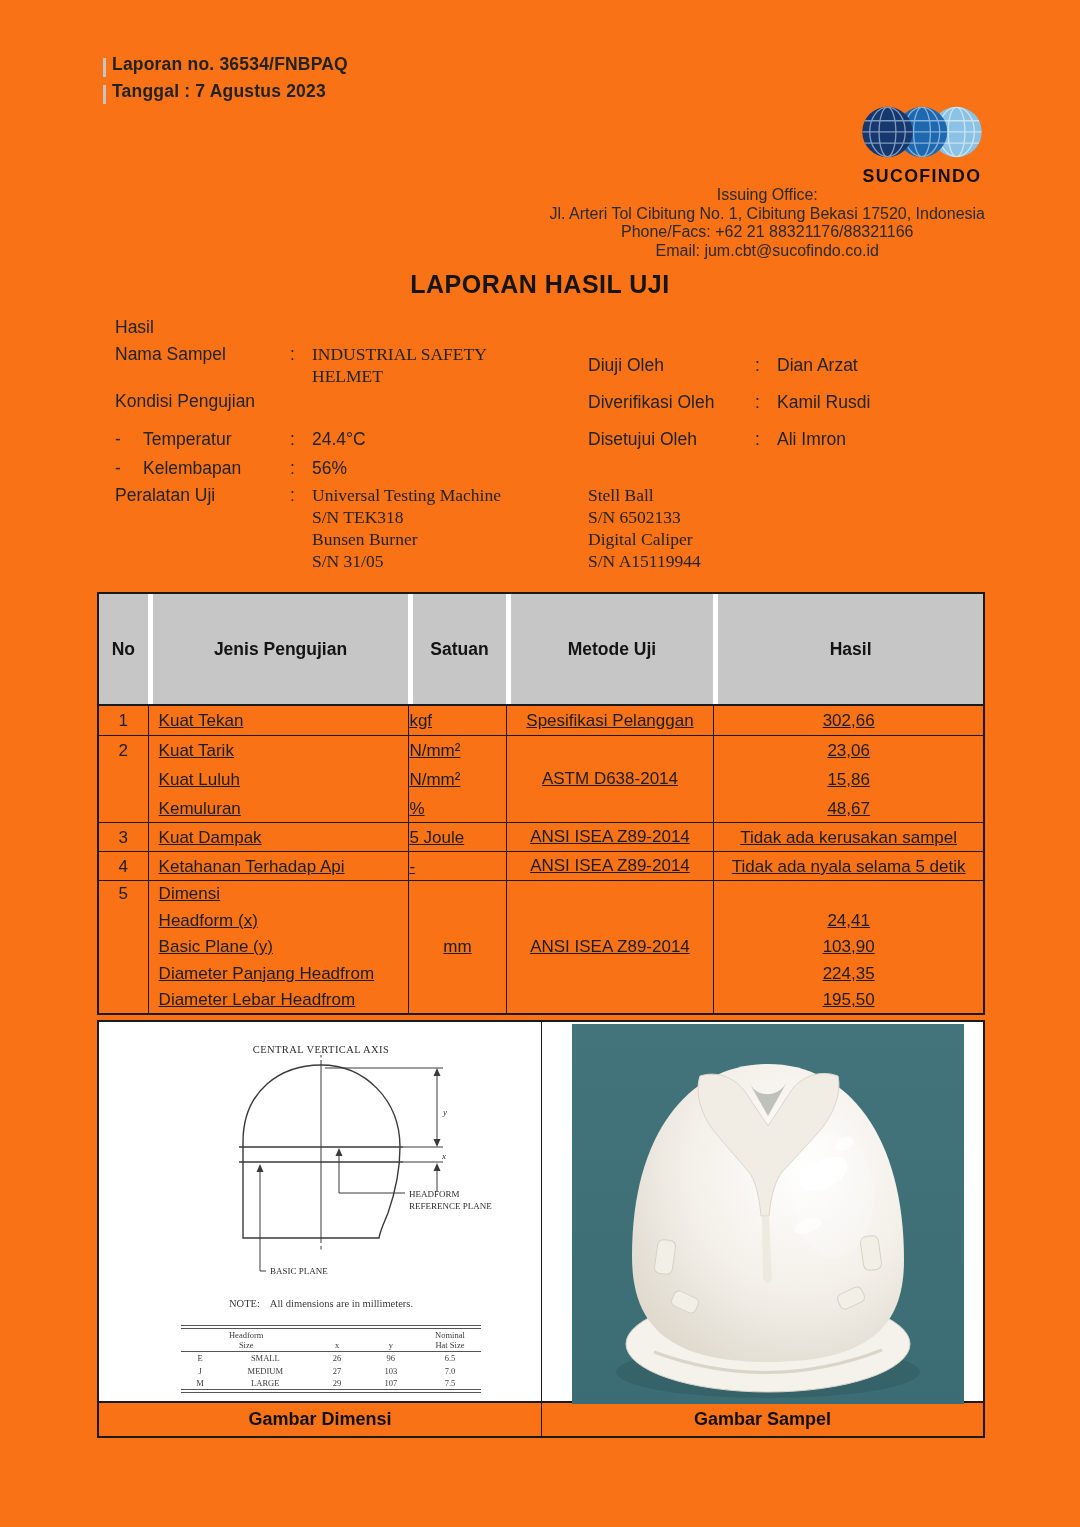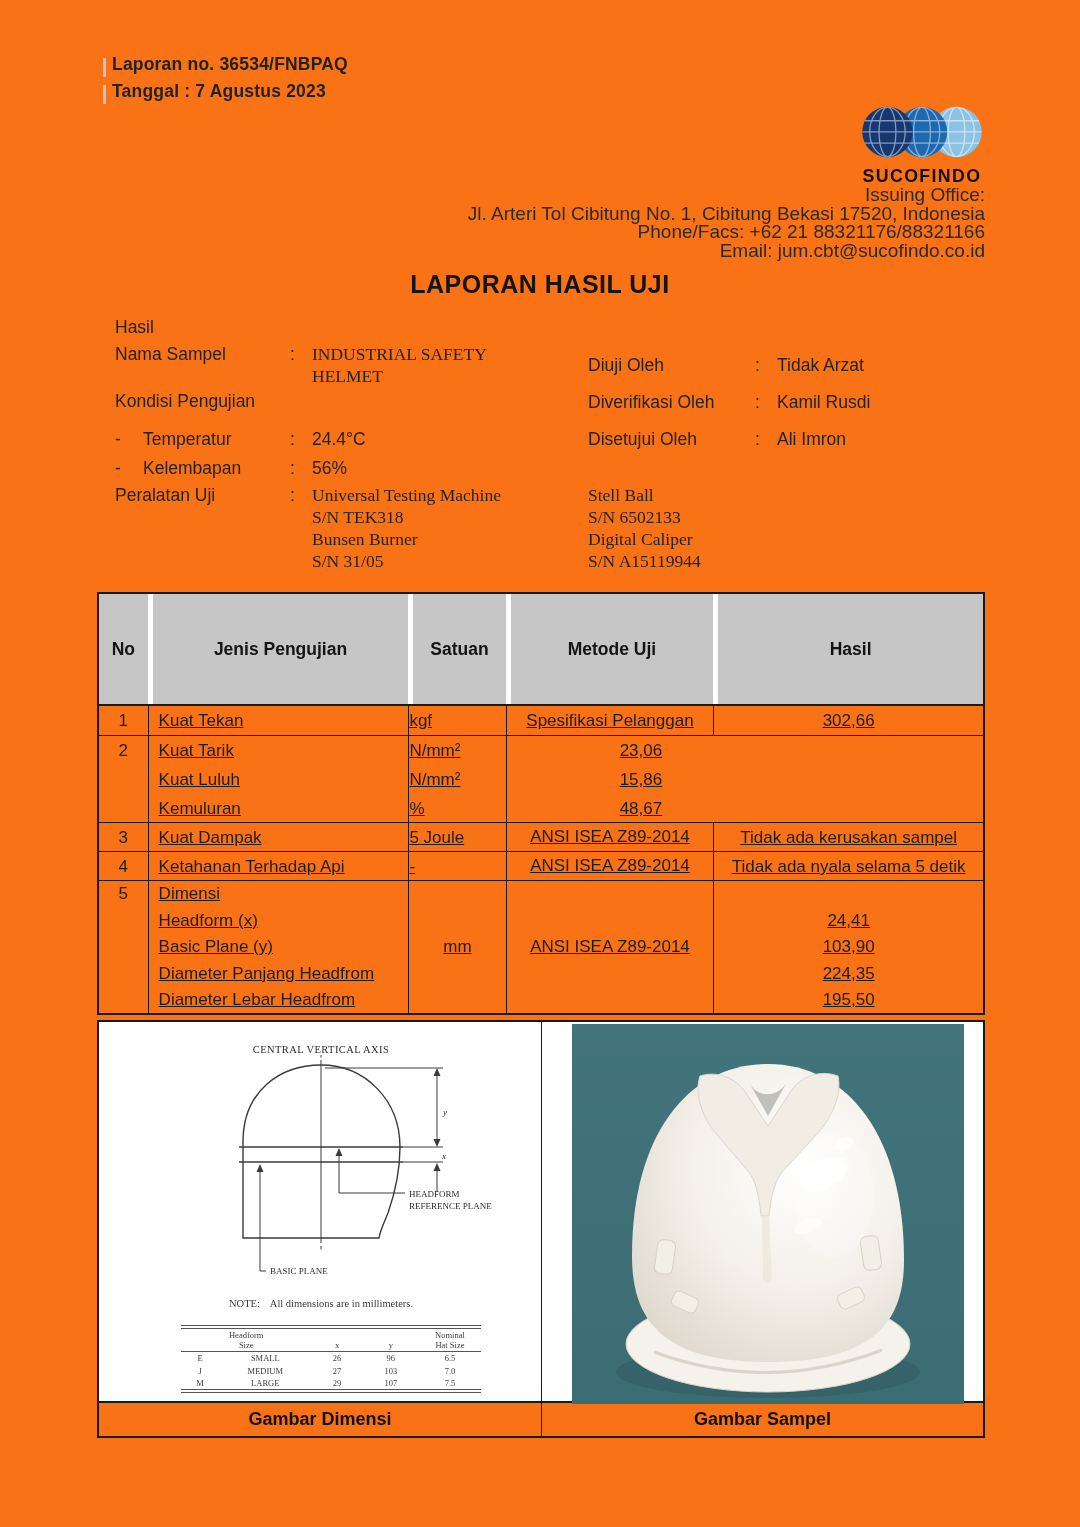--- a/index.html
+++ b/index.html
@@ -5,21 +5,21 @@
   html,body{margin:0;padding:0;background:#ffffff;}
   .page{position:relative;width:1080px;height:1527px;background:#f97316;overflow:hidden;
         font-family:"Liberation Sans",sans-serif;color:#222;}
 
   
   .rep-line{position:absolute;left:112px;font-size:17.5px;font-weight:600;letter-spacing:.2px;}
   .tick{position:absolute;width:3px;height:19px;background:#c4c4c4;}
 
   
   .logo-svg{position:absolute;left:852px;top:98px;}
-  .issuer{position:absolute;right:95px;top:186px;text-align:right;font-size:19px;line-height:18.5px;color:#2a2a2a;}
+  .issuer{position:absolute;right:95px;top:186px;text-align:center;font-size:16px;line-height:18.5px;color:#2a2a2a;}
 
   .doc-title{position:absolute;left:0;top:270px;width:1080px;text-align:center;
              font-size:25px;font-weight:bold;letter-spacing:.5px;color:#151515;}
 
   
   .irow{position:absolute;display:flex;font-size:17.5px;line-height:22px;color:#232323;}
   .lblL{width:175px;}
   .dash{width:28px;}
   .lblD{width:147px;}
   .coln{width:22px;}
@@ -168,21 +168,21 @@
       <div>Universal Testing Machine</div>
       <div>S/N TEK318</div>
       <div>Bunsen Burner</div>
       <div>S/N 31/05</div>
     </span>
   </div>
 
   <div class="irow" style="left:588px;top:354px;">
     <span class="lblR">Diuji Oleh</span>
     <span class="coln">:</span>
-    <span>Tidak Arzat</span>
+    <span>Dian Arzat</span>
   </div>
   <div class="irow" style="left:588px;top:391px;">
     <span class="lblR">Diverifikasi Oleh</span>
     <span class="coln">:</span>
     <span>Kamil Rusdi</span>
   </div>
   <div class="irow" style="left:588px;top:428px;">
     <span class="lblR">Disetujui Oleh</span>
     <span class="coln">:</span>
     <span>Ali Imron</span>
@@ -226,20 +226,21 @@
       <div class="td w-jenis">
         <div class="ln">Kuat Tarik</div>
         <div class="ln">Kuat Luluh</div>
         <div class="ln">Kemuluran</div>
       </div>
       <div class="td w-satuan">
         <div class="ln">N/mm²</div>
         <div class="ln">N/mm²</div>
         <div class="ln">%</div>
       </div>
+      <div class="td w-metode">ASTM D638-2014</div>
       <div class="td w-hasil">
         <div class="ln">23,06</div>
         <div class="ln">15,86</div>
         <div class="ln">48,67</div>
       </div>
     </div>
 
     <div class="trow" style="height:29px;">
       <div class="td w-no">
           <div class="ln">3</div>

